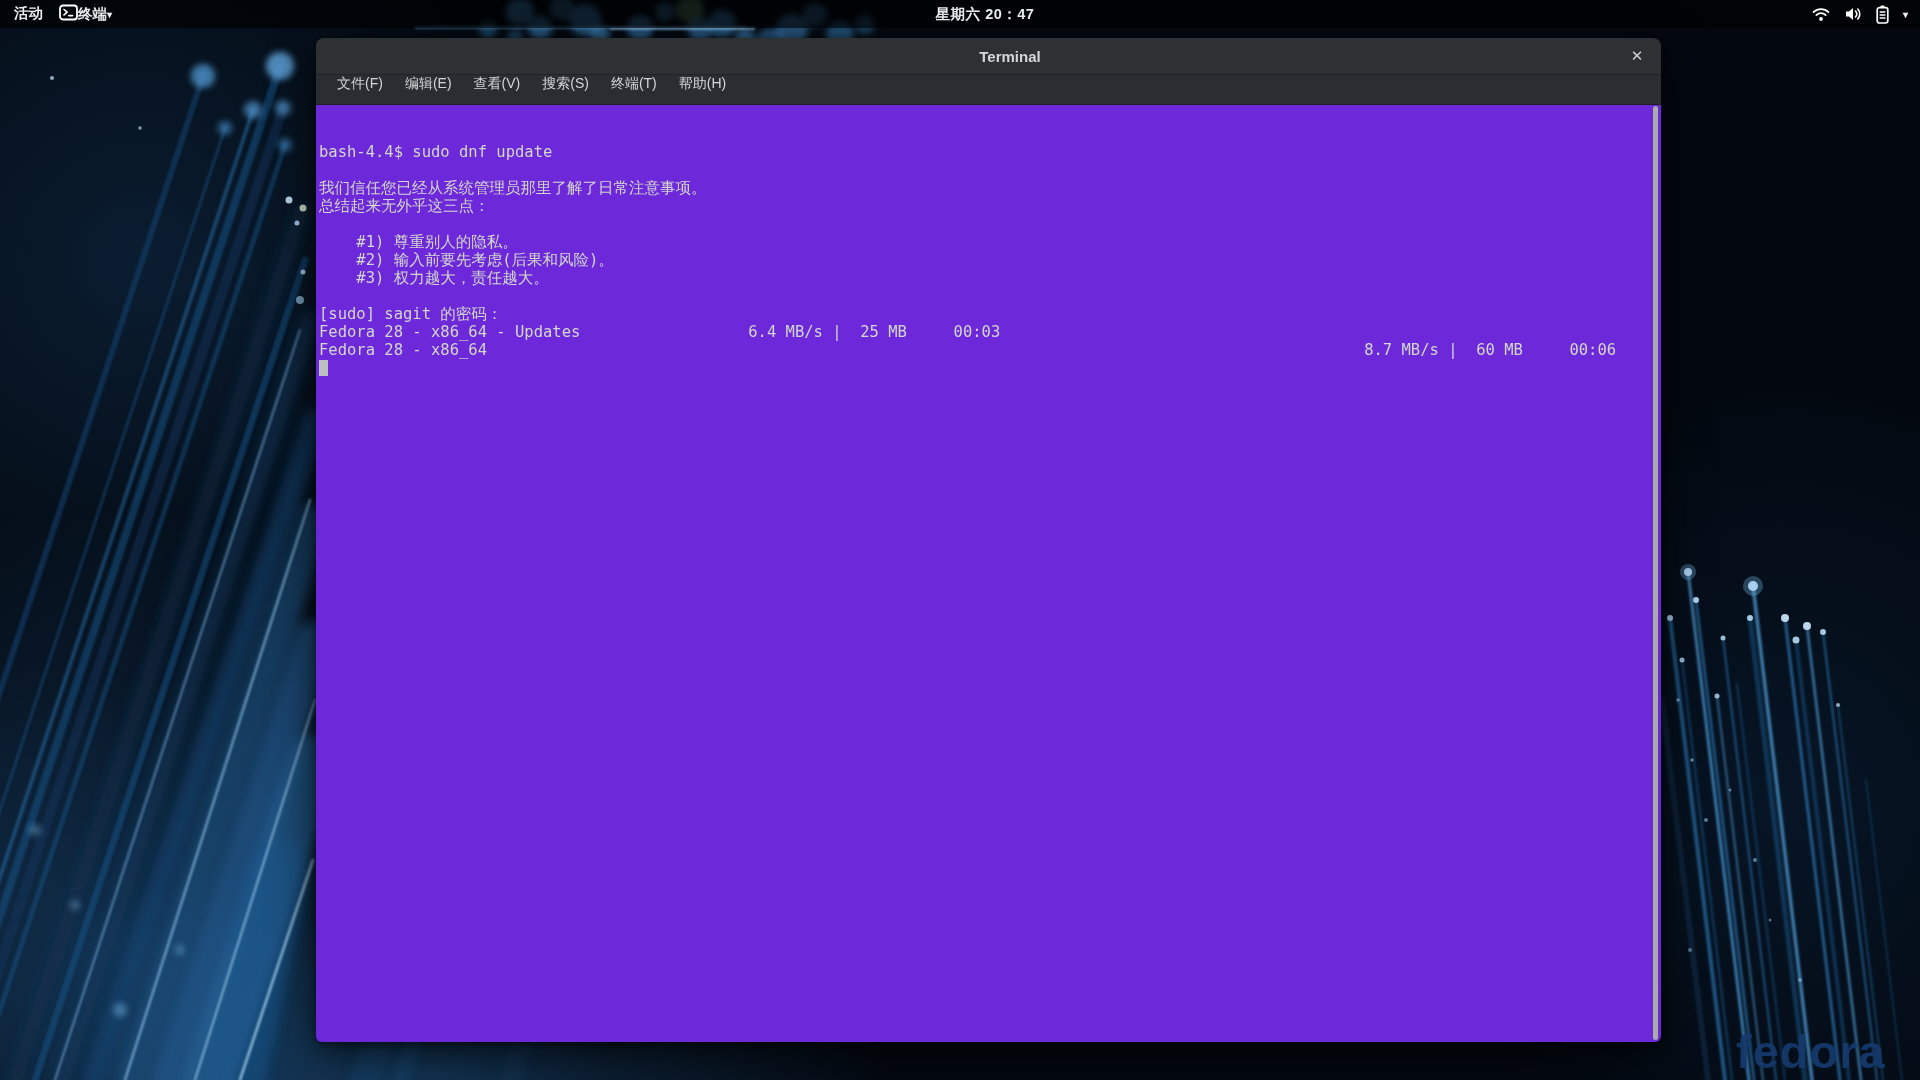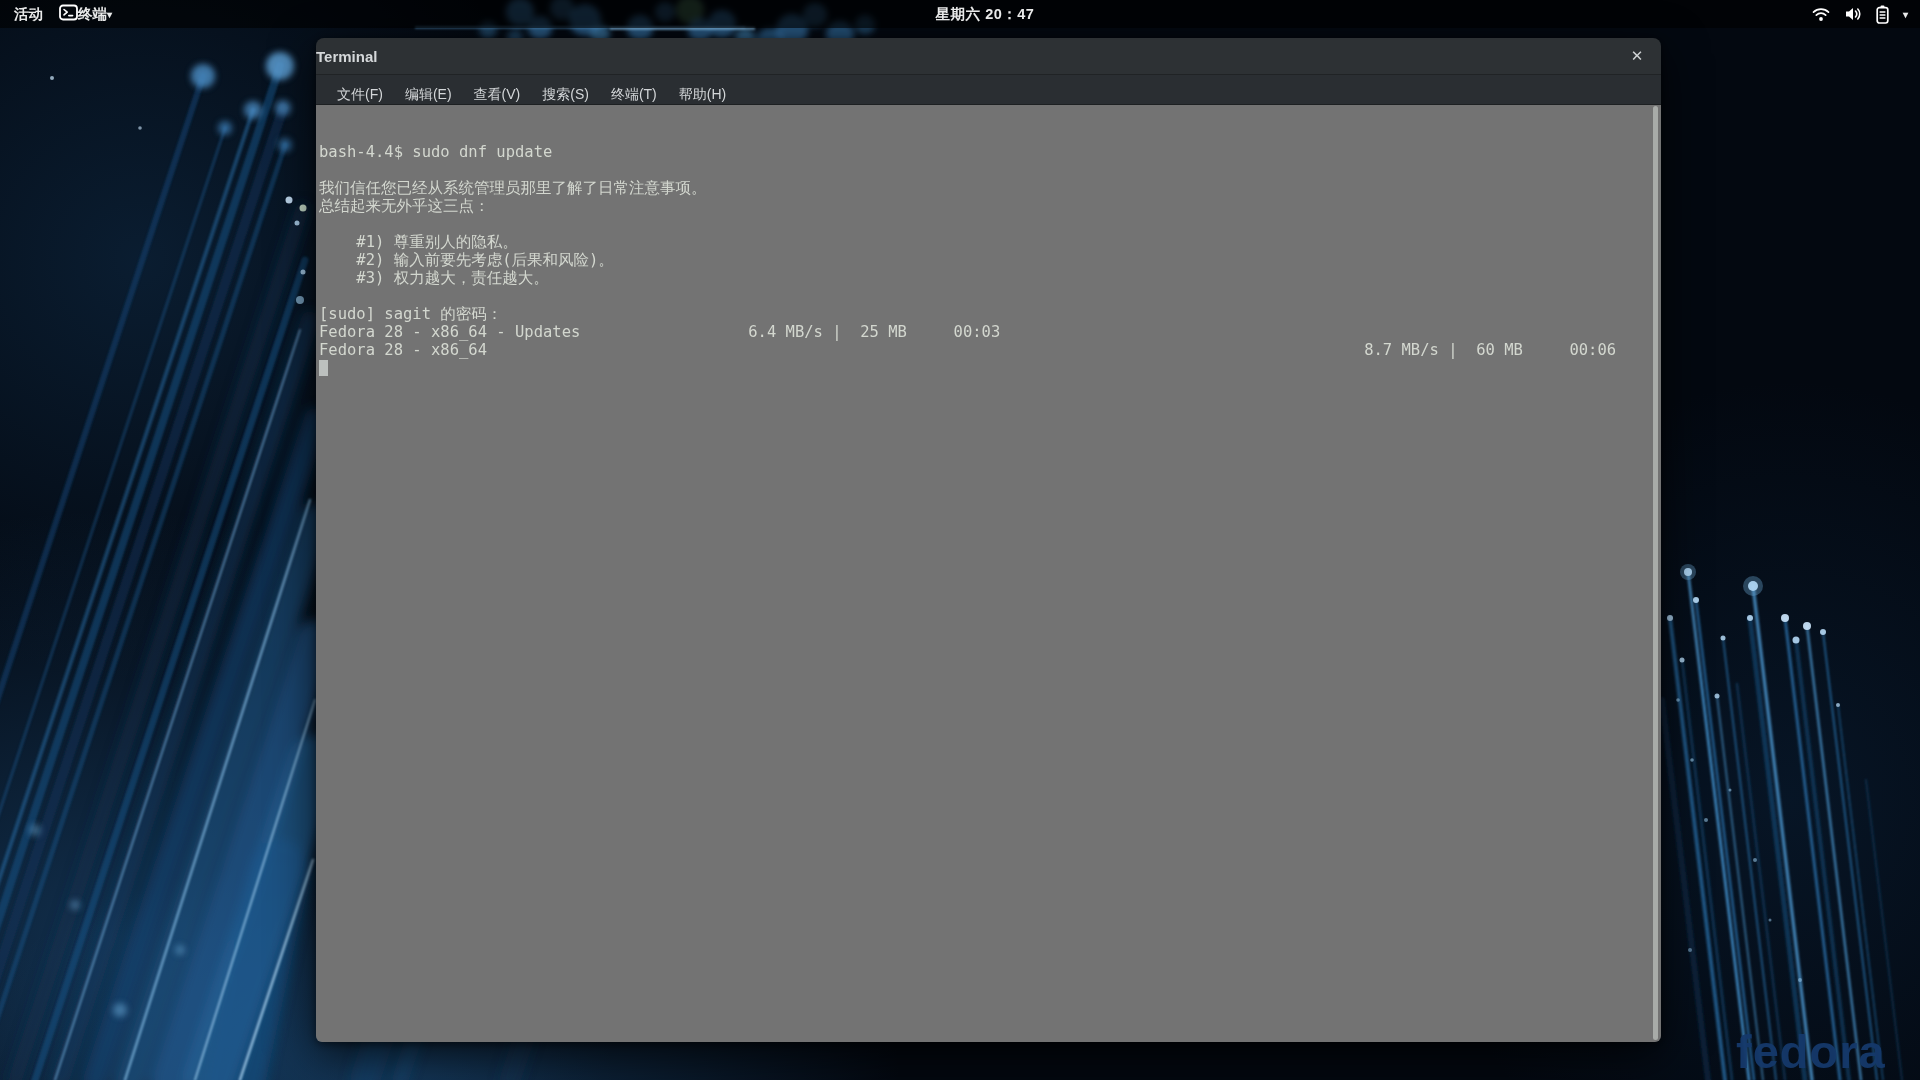--- a/index.html
+++ b/index.html
@@ -11,54 +11,54 @@
   
   #wallpaper{position:absolute;inset:0;z-index:0;}
   #wallpaper svg{display:block;width:1920px;height:1080px;}
 
   
   .topbar{
     position:absolute;top:0;left:0;right:0;height:28px;z-index:10;
     background:rgba(0,0,0,0.62);color:#e9eaea;display:flex;align-items:center;
     font-size:14.5px;font-weight:700;
   }
-  .tb-left{display:flex;align-items:center;gap:16px;padding-left:14px;}
+  .tb-left{display:flex;gap:16px;padding-left:14px;}
   .tb-activities{cursor:pointer;}
   .tb-appmenu{display:flex;align-items:center;gap:0;cursor:pointer;}
   .tb-appmenu .chev{font-size:10px;line-height:1;transform:translateY(1px);}
   .tb-clock{position:absolute;left:50%;transform:translateX(-50%);letter-spacing:0.5px;cursor:pointer;margin-left:25px;}
   .tb-right{margin-left:auto;display:flex;align-items:center;gap:14px;padding-right:12px;}
   .tb-right svg{display:block;}
   .tb-right .chev{font-size:10px;line-height:1;transform:translateY(1px);}
 
   
   .window{
     position:absolute;left:316px;top:38px;width:1345px;height:1004px;z-index:5;
     display:flex;flex-direction:column;border-radius:8px 8px 6px 6px;
     box-shadow:0 14px 46px rgba(0,0,0,0.72), 0 2px 8px rgba(0,0,0,0.5);
   }
   .titlebar{
     height:37px;flex:0 0 37px;background:#2d3134;border-radius:8px 8px 0 0;
     border-bottom:1px solid #202325;box-sizing:border-box;position:relative;
-    display:flex;align-items:center;justify-content:flex-start;
-    color:#d5d8da;font-size:15px;font-weight:700;
+    display:flex;align-items:center;justify-content:center;
+    color:#d5d8da;font-size:15px;font-weight:700;padding-left:43px;
   }
   .close-btn{
     position:absolute;right:8px;top:0;bottom:0;width:32px;
     display:flex;align-items:center;justify-content:center;
     color:#d0d3d5;font-size:15px;font-weight:400;cursor:pointer;
   }
   .menubar{
     height:30px;flex:0 0 30px;background:#2a2e32;border-bottom:1px solid #1d2022;
-    box-sizing:border-box;display:flex;align-items:flex-end;padding-left:10px;
+    box-sizing:border-box;display:flex;align-items:flex-start;padding-left:10px;
     color:#d3d6d8;font-size:14px;font-weight:400;
   }
   .menu-item{padding:0 11px;cursor:pointer;border-radius:3px;}
   .content{
-    flex:1 1 auto;background:#737373;border-radius:0 0 6px 6px;
+    flex:1 1 auto;background:#6d28d9;border-radius:0 0 6px 6px;
     position:relative;overflow:hidden;
   }
   .term{
     position:absolute;left:3px;top:2px;right:16px;bottom:2px;
     font-family:"DejaVu Sans Mono",monospace;font-size:15.5px;line-height:18px;
     color:#d3d7cf;white-space:pre;cursor:text;
   }
   .t-line{height:18px;}
   .cursor{width:9px;height:16px;margin-top:1px;background:#bcc0be;}
   .sb-thumb{

